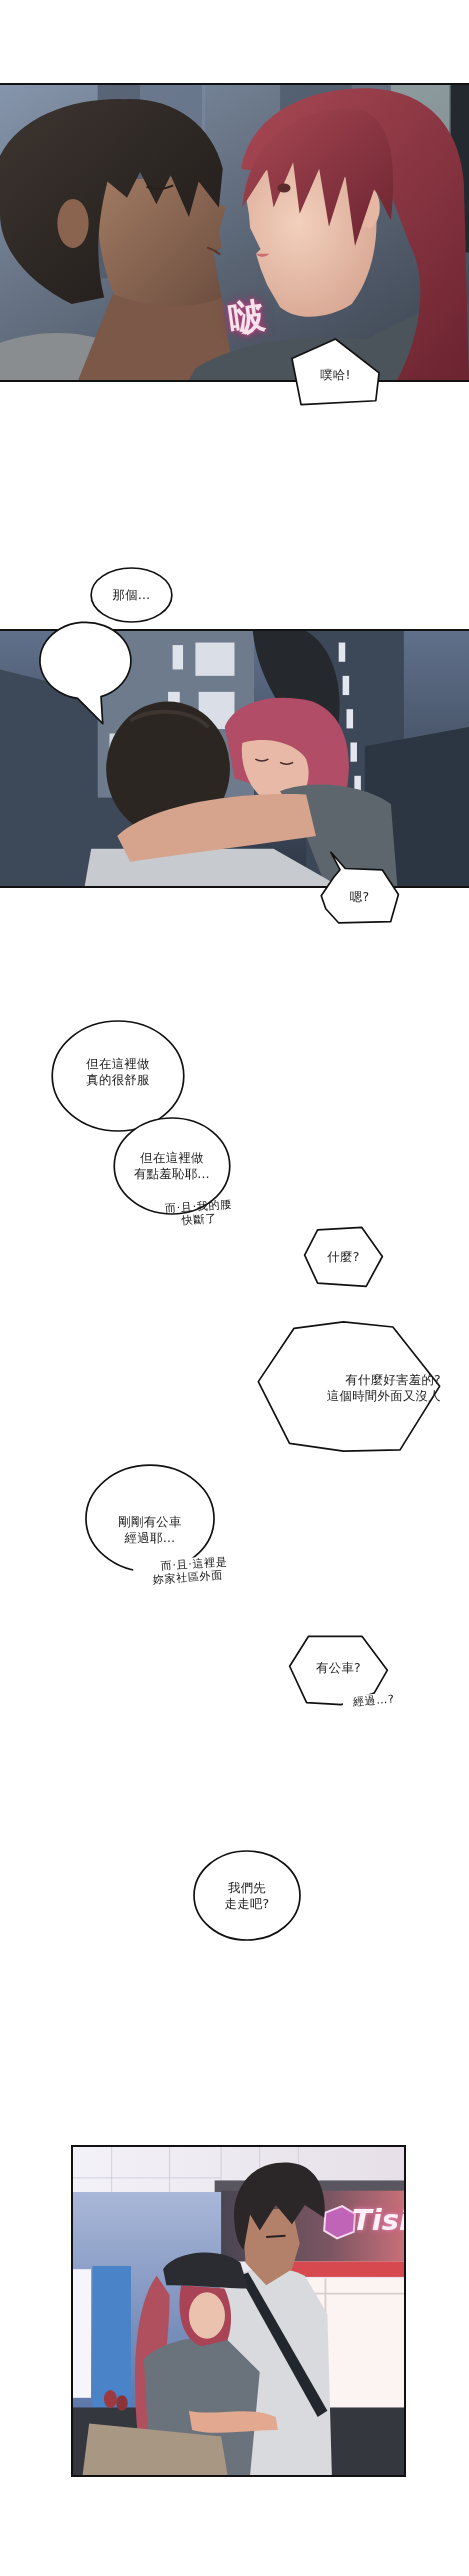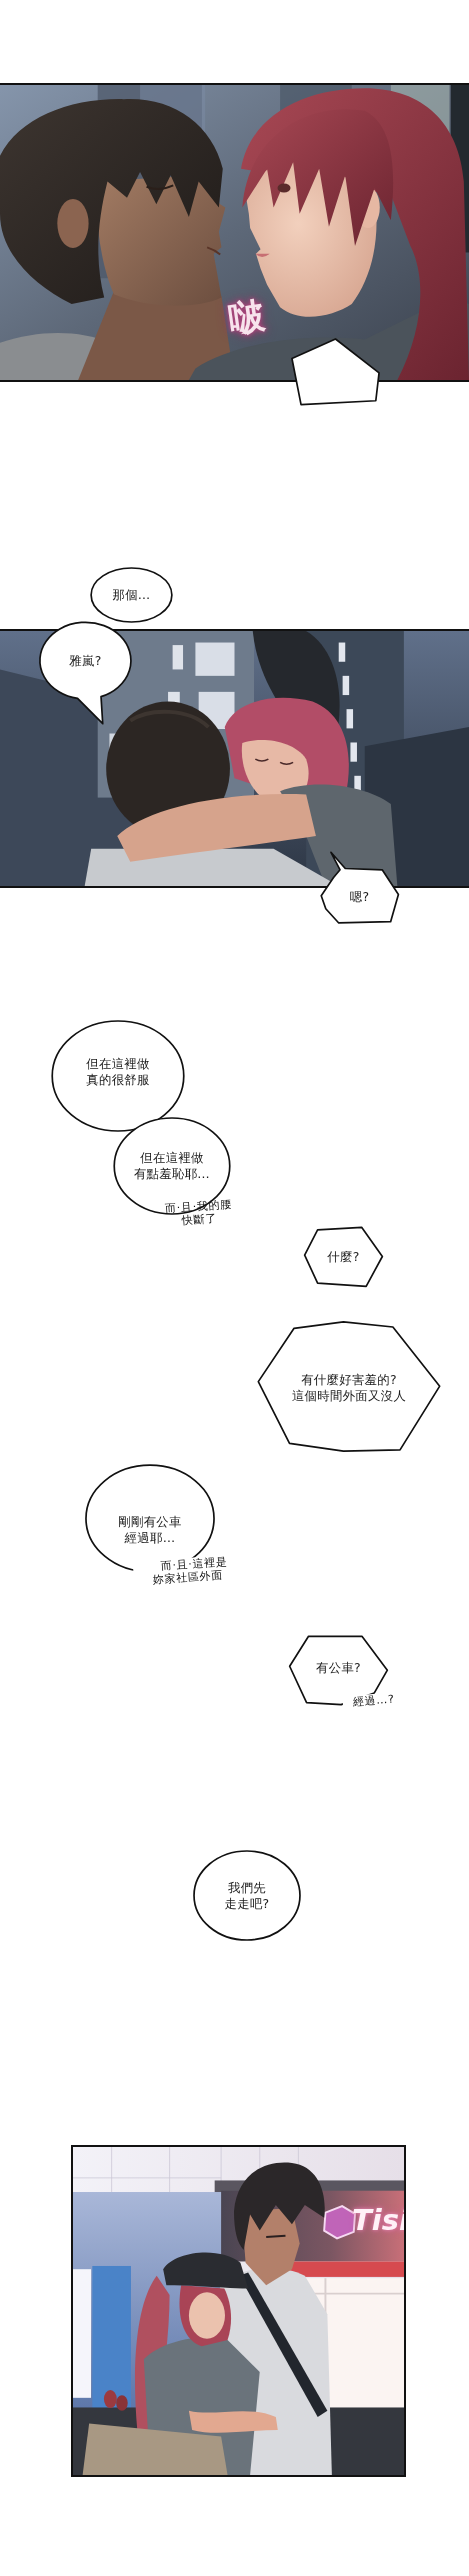--- a/index.html
+++ b/index.html
@@ -93,29 +93,29 @@
     </g>
   </svg>
 </div>
 
 <div class="sfx" style="left:229px; top:294px;">啵</div>
 
 <div class="bubble" style="left:290px; top:337px; width:91px; height:69px;">
   <svg width="91" height="69" viewBox="0 0 140 106">
     <polygon class="shape" points="3,33 70,3 137,55 132,98 17,104"></polygon>
   </svg>
+  <div class="txt" style="top:7.8px; height:61px;">
+    <span>噗哈!</span>
+  </div>
 </div>
 
 <div class="bubble" style="left:39px; top:621px; width:93px; height:104px; z-index:3;">
   <svg width="93" height="104" viewBox="0 0 143 160">
     <path class="shape" d="M95.4,116.4 L98,158 L59.3,119.1 A70,59 0 1 1 95.4,116.4 Z"></path>
   </svg>
-  <div class="txt" style="top:0; height:79px;">
-    <span>雅嵐?</span>
-  </div>
 </div>
 
 <div class="bubble" style="left:90px; top:567px; width:83px; height:56px; z-index:4;">
   <svg width="83" height="56" viewBox="0 0 127 86">
     <ellipse class="shape" cx="63.5" cy="43" rx="62" ry="41.5"></ellipse>
   </svg>
   <div class="txt" style="top:0; height:56px;">
     <span>那個…</span>
   </div>
 </div>
@@ -202,21 +202,21 @@
   </svg>
   <div class="txt" style="top:0; height:61px;align-items:center;">
     <span>什麼?</span>
   </div>
 </div>
 
 <div class="bubble" style="left:257px; top:1321px; width:184px; height:131px;">
   <svg width="184" height="131" viewBox="0 0 283 201">
     <polygon class="shape" points="2,93 57,11 133,1 209,9 281,100 220,198 133,200 50,188"></polygon>
   </svg>
-  <div class="txt" style="top:0; height:134px;">
+  <div class="txt" style="top:0; height:134px;align-items:flex-end;">
     <span>有什麼好害羞的?</span>
     <span>這個時間外面又沒人</span>
   </div>
 </div>
 
 <div class="bubble" style="left:85px; top:1464px; width:130px; height:109px;">
   <svg width="130" height="109" viewBox="0 0 200 167">
     <ellipse class="shape" cx="100" cy="83.5" rx="98.5" ry="82"></ellipse>
   </svg>
   <div class="txt" style="top:14px; height:104px;">

